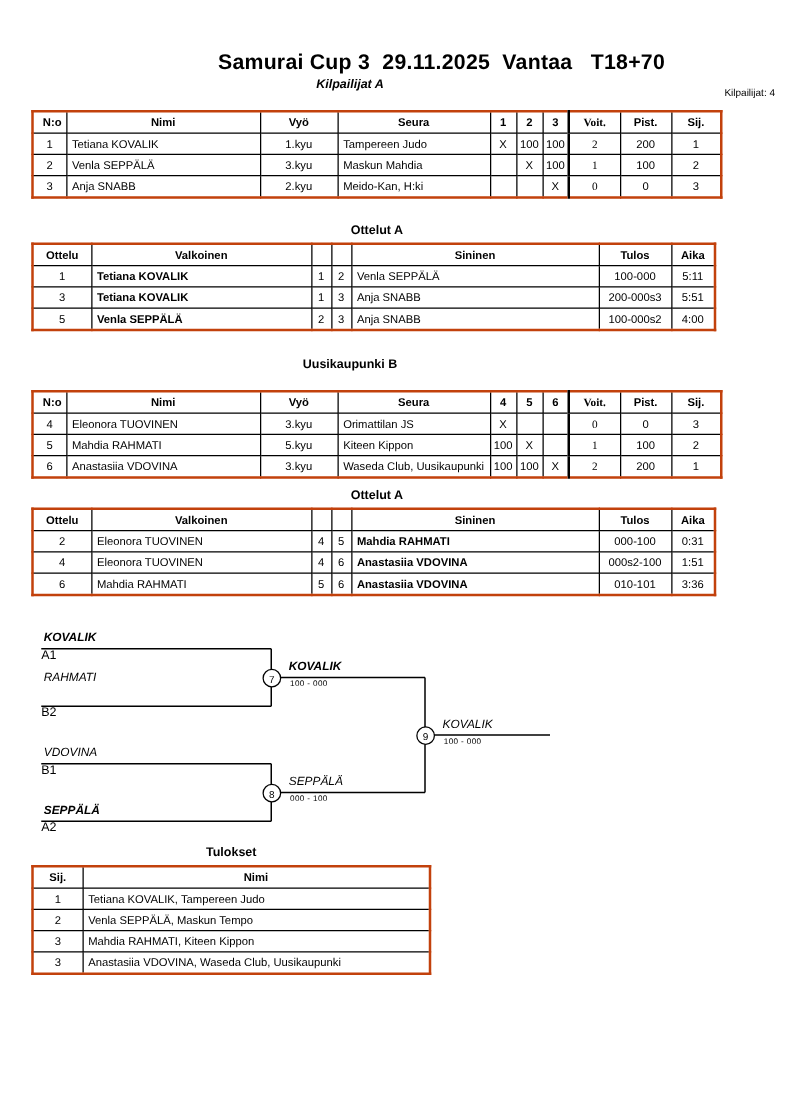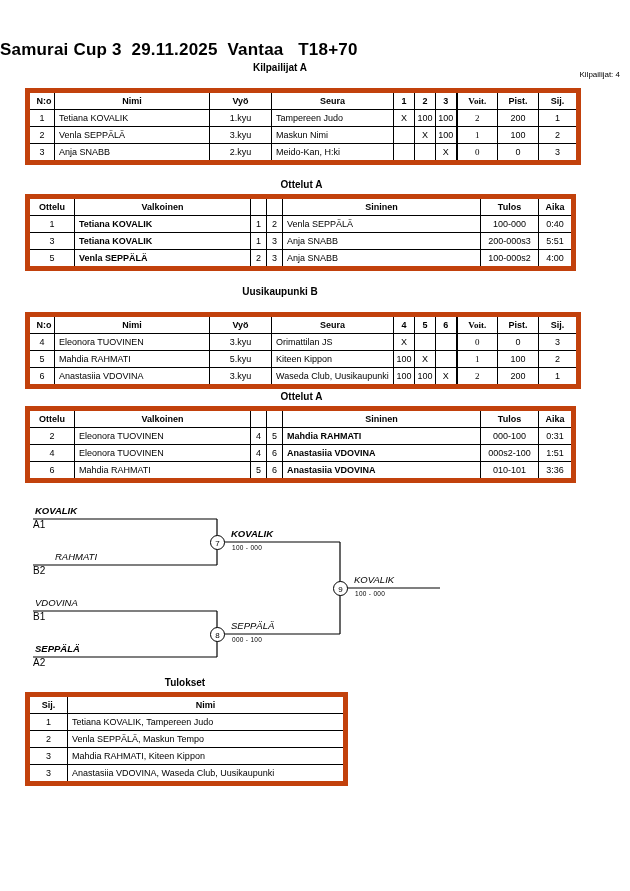--- a/index.html
+++ b/index.html
@@ -15,21 +15,21 @@
     font-family: "Liberation Sans", sans-serif;
     color: #000000;
     -webkit-font-smoothing: none;
   }
 
   
   .doc-title {
     position: absolute;
     left: 0; top: 40px;
     width: 532px;
-    text-align: left;
+    text-align: right;
     font-size: 17px;
     font-weight: bold;
     letter-spacing: 0.2px;
     white-space: pre;
   }
   .section-title {
     position: absolute;
     text-align: center;
     font-size: 10px;
     font-weight: bold;
@@ -59,21 +59,21 @@
     overflow: visible;
     white-space: nowrap;
   }
   table.grid th {
     font-weight: bold;
     text-align: center;
   }
   table.grid td { font-weight: normal; }
 
   
-  table.grid { border: 5px solid #c2410c; }
+  table.grid { border: 2px solid #c2410c; }
 
   .c { text-align: center; }
   .l { text-align: left; padding-left: 4px !important; }
   .b { font-weight: bold !important; }
 
   
   .sep-left { border-left: 2px solid #000 !important; font-family: Liberation Serif, serif; }
 
   
   .overflow-cell {
@@ -121,21 +121,21 @@
     font-size: 8px;
     line-height: 15px;
     text-align: center;
     box-sizing: border-box;
   }
 </style>
 </head>
 <body>
 
 <div class="doc-title">Samurai Cup 3  29.11.2025  Vantaa   T18+70</div>
-<div class="section-title" style="left:0;top:62px;width:560px;">Kilpailijat A</div>
+<div class="section-title" style="left:0;top:62px;width:560px;font-style:italic;">Kilpailijat A</div>
 <div class="entrant-count">Kilpailijat: 4</div>
 
 <table class="grid" style="left:25px;top:88px;width:553px;">
   <colgroup>
     <col style="width:27px">
       <col style="width:155px">
       <col style="width:62px">
       <col style="width:122px">
     <col style="width:21px">
       <col style="width:21px">
@@ -168,21 +168,21 @@
       <td class="c">100</td>
       <td class="c">100</td>
       <td class="c sep-left">2</td>
       <td class="c">200</td>
       <td class="c">1</td>
     </tr>
     <tr>
       <td class="c">2</td>
       <td class="l">Venla SEPPÄLÄ</td>
       <td class="c">3.kyu</td>
-      <td class="l">Maskun Nimi</td>
+      <td class="l">Maskun Mahdia</td>
       <td class="c"></td>
       <td class="c">X</td>
       <td class="c">100</td>
       <td class="c sep-left">1</td>
       <td class="c">100</td>
       <td class="c">2</td>
     </tr>
     <tr>
       <td class="c">3</td>
       <td class="l">Anja SNABB</td>
@@ -222,21 +222,21 @@
     </tr>
   </thead>
   <tbody>
     <tr>
       <td class="c">1</td>
       <td class="l b">Tetiana KOVALIK</td>
       <td class="c">1</td>
       <td class="c">2</td>
       <td class="l">Venla SEPPÄLÄ</td>
       <td class="c">100-000</td>
-      <td class="c">0:40</td>
+      <td class="c">5:11</td>
     </tr>
     <tr>
       <td class="c">3</td>
       <td class="l b">Tetiana KOVALIK</td>
       <td class="c">1</td>
       <td class="c">3</td>
       <td class="l">Anja SNABB</td>
       <td class="c">200-000s3</td>
       <td class="c">5:51</td>
     </tr>
@@ -396,21 +396,21 @@
   <line x1="217" y1="634" x2="340" y2="634" stroke="#000" stroke-width="1.2"></line>
 
   <line x1="340" y1="542" x2="340" y2="634" stroke="#000" stroke-width="1.2"></line>
 
   <line x1="340" y1="588" x2="440" y2="588" stroke="#000" stroke-width="1.2"></line>
 </svg>
 
 <div class="bk-name strong" style="left:35px;top:505px;">KOVALIK</div>
 <div class="bk-seed" style="left:33px;top:519px;">A1</div>
 
-<div class="bk-name" style="left:35px;top:551px;margin-left:20px;">RAHMATI</div>
+<div class="bk-name" style="left:35px;top:537px;">RAHMATI</div>
 <div class="bk-seed" style="left:33px;top:565px;">B2</div>
 
 <div class="bk-name" style="left:35px;top:597px;">VDOVINA</div>
 <div class="bk-seed" style="left:33px;top:611px;text-align:right;">B1</div>
 
 <div class="bk-name strong" style="left:35px;top:643px;">SEPPÄLÄ</div>
 <div class="bk-seed" style="left:33px;top:657px;">A2</div>
 
 <div class="bk-circle" style="left:210px;top:535px;">7</div>
 <div class="bk-name strong" style="left:231px;top:528px;">KOVALIK</div>

